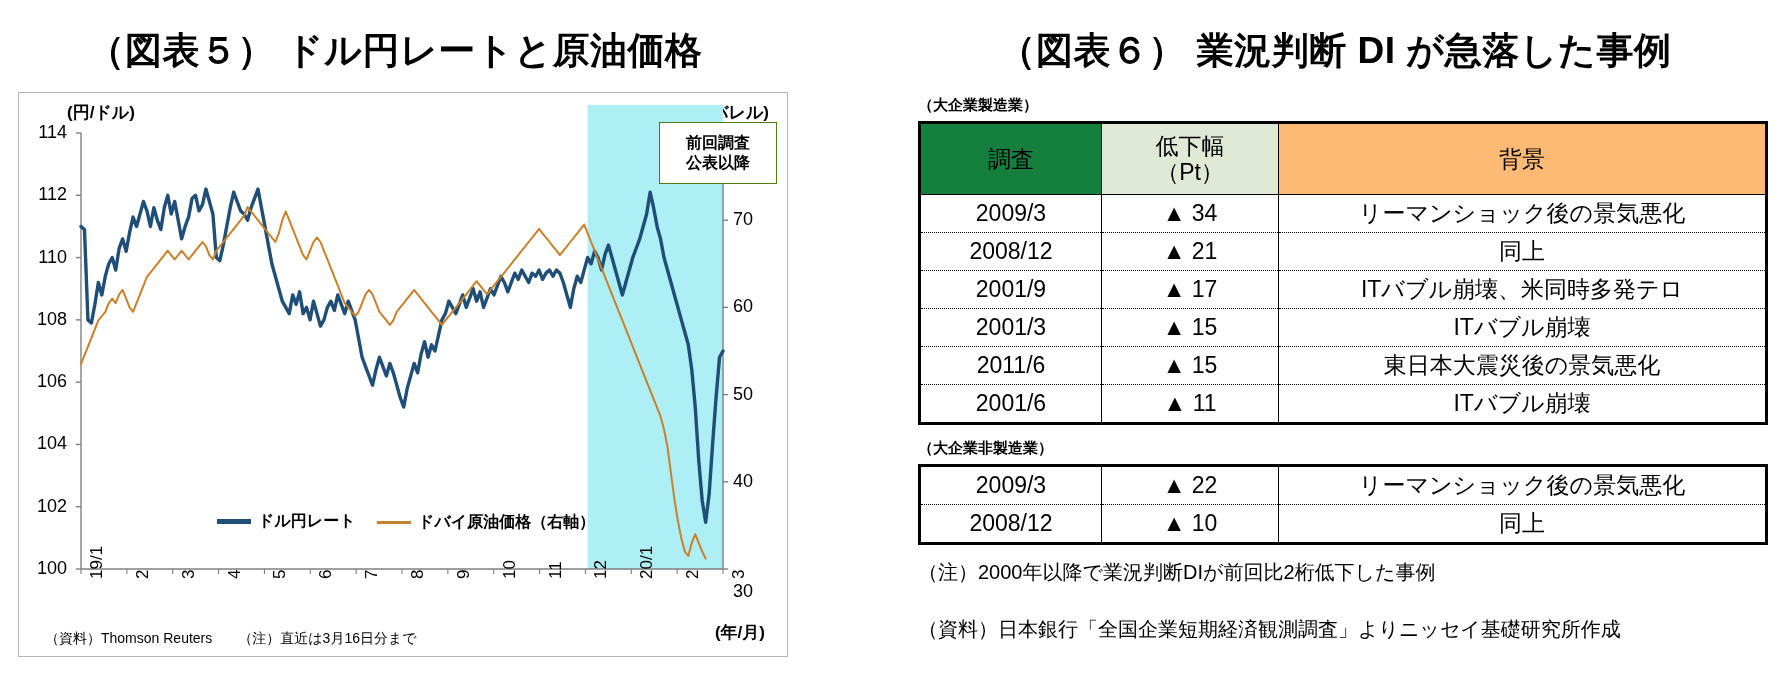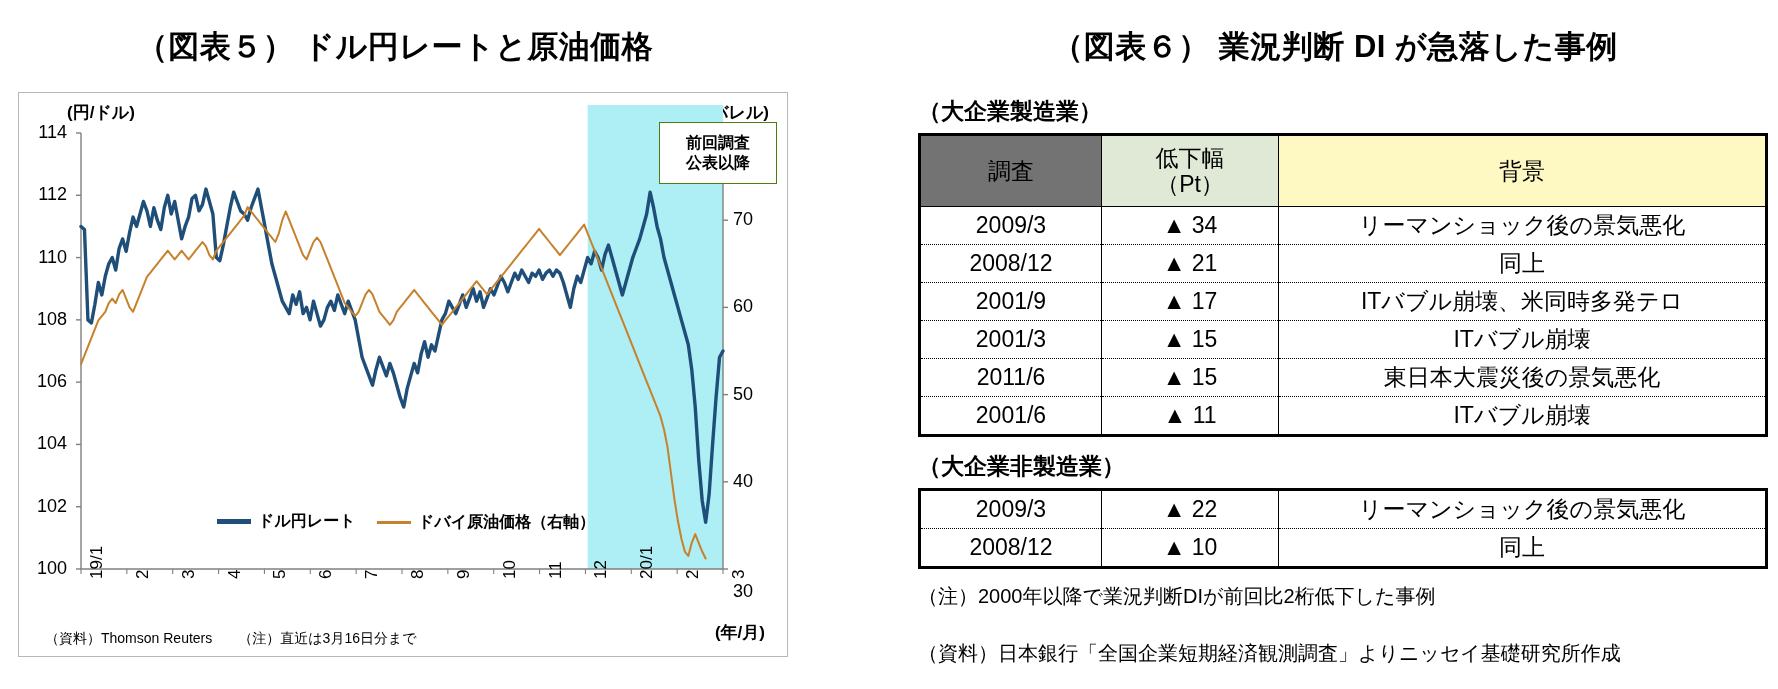--- a/index.html
+++ b/index.html
@@ -9,21 +9,21 @@
     font-family:"Liberation Sans","DejaVu Sans",sans-serif;
     color:#000;
     overflow:hidden;
     position:relative;
   }
   .root{position:absolute;inset:0;display:flex;}
 
   
   .left{width:900px;position:relative;}
   .fig-title{
-    font-size:31px;font-weight:bold;text-align:center;
+    font-size:37px;font-weight:bold;text-align:center;
     letter-spacing:0.5px;
     padding-top:26px;
   }
   .fig5-title{width:790px;}
   .chart-box{
     position:absolute;left:18px;top:92px;width:770px;height:565px;
     border:1px solid #b7b7b7;background:#fff;box-sizing:border-box;
   }
   .axis-unit-left{position:absolute;left:48px;top:8px;font-size:17px;font-weight:bold;}
   .axis-unit-right{position:absolute;right:18px;top:8px;font-size:17px;font-weight:bold;}
@@ -43,21 +43,21 @@
   .xaxis-unit{position:absolute;font-size:17px;font-weight:bold;}
   .legend{position:absolute;display:flex;align-items:center;gap:7px;font-size:16px;font-weight:bold;}
   .lg-swatch{display:inline-block;width:34px;height:5px;}
   .lg-swatch.thin{height:3px;}
   .source-row{
     position:absolute;left:26px;bottom:8px;font-size:14px;display:flex;gap:26px;
   }
 
   
   .right{flex:1;position:relative;}
-  .sect-label{font-size:23px;font-weight:bold;margin:0;}
+  .sect-label{font-size:15px;font-weight:bold;margin:0;}
   .tbl{
     border-collapse:collapse;border:3px solid #000;table-layout:fixed;
     background:#fff;
   }
   .tbl td,.tbl th{
     border-left:1.6px solid #000;border-right:1.6px solid #000;
     border-top:1.4px dotted #000;border-bottom:1.4px dotted #000;
     font-size:23px;text-align:center;padding:3px 4px;font-weight:normal;
     height:31px;
   }
@@ -187,26 +187,26 @@
 
     <div class="fig-title" style="padding-top:26px;text-align:center;width:870px;">（図表６） 業況判断 DI が急落した事例</div>
 
     <div style="position:absolute;left:18px;top:96px;width:850px;">
 
       <div class="sect-label">（大企業製造業）</div>
 
       <table class="tbl" style="width:850px;margin-top:6px;">
         <thead>
           <tr>
-            <th class="c-sur" style="background: #737373;">調査</th>
+            <th class="c-sur" style="background: #15803d;">調査</th>
             <th class="c-drop" style="background: rgb(223, 233, 214);">
               <div>低下幅</div>
               <div>（Pt）</div>
             </th>
-            <th class="c-bg" style="background: #fef9c3;">背景</th>
+            <th class="c-bg" style="background: #fdba74;">背景</th>
           </tr>
         </thead>
         <tbody id="mfg-body">
             <tr>
               <td class="c-sur">2009/3</td>
               <td class="c-drop">▲ 34</td>
               <td class="c-bg">リーマンショック後の景気悪化</td>
             </tr>
             <tr>
               <td class="c-sur">2008/12</td>

